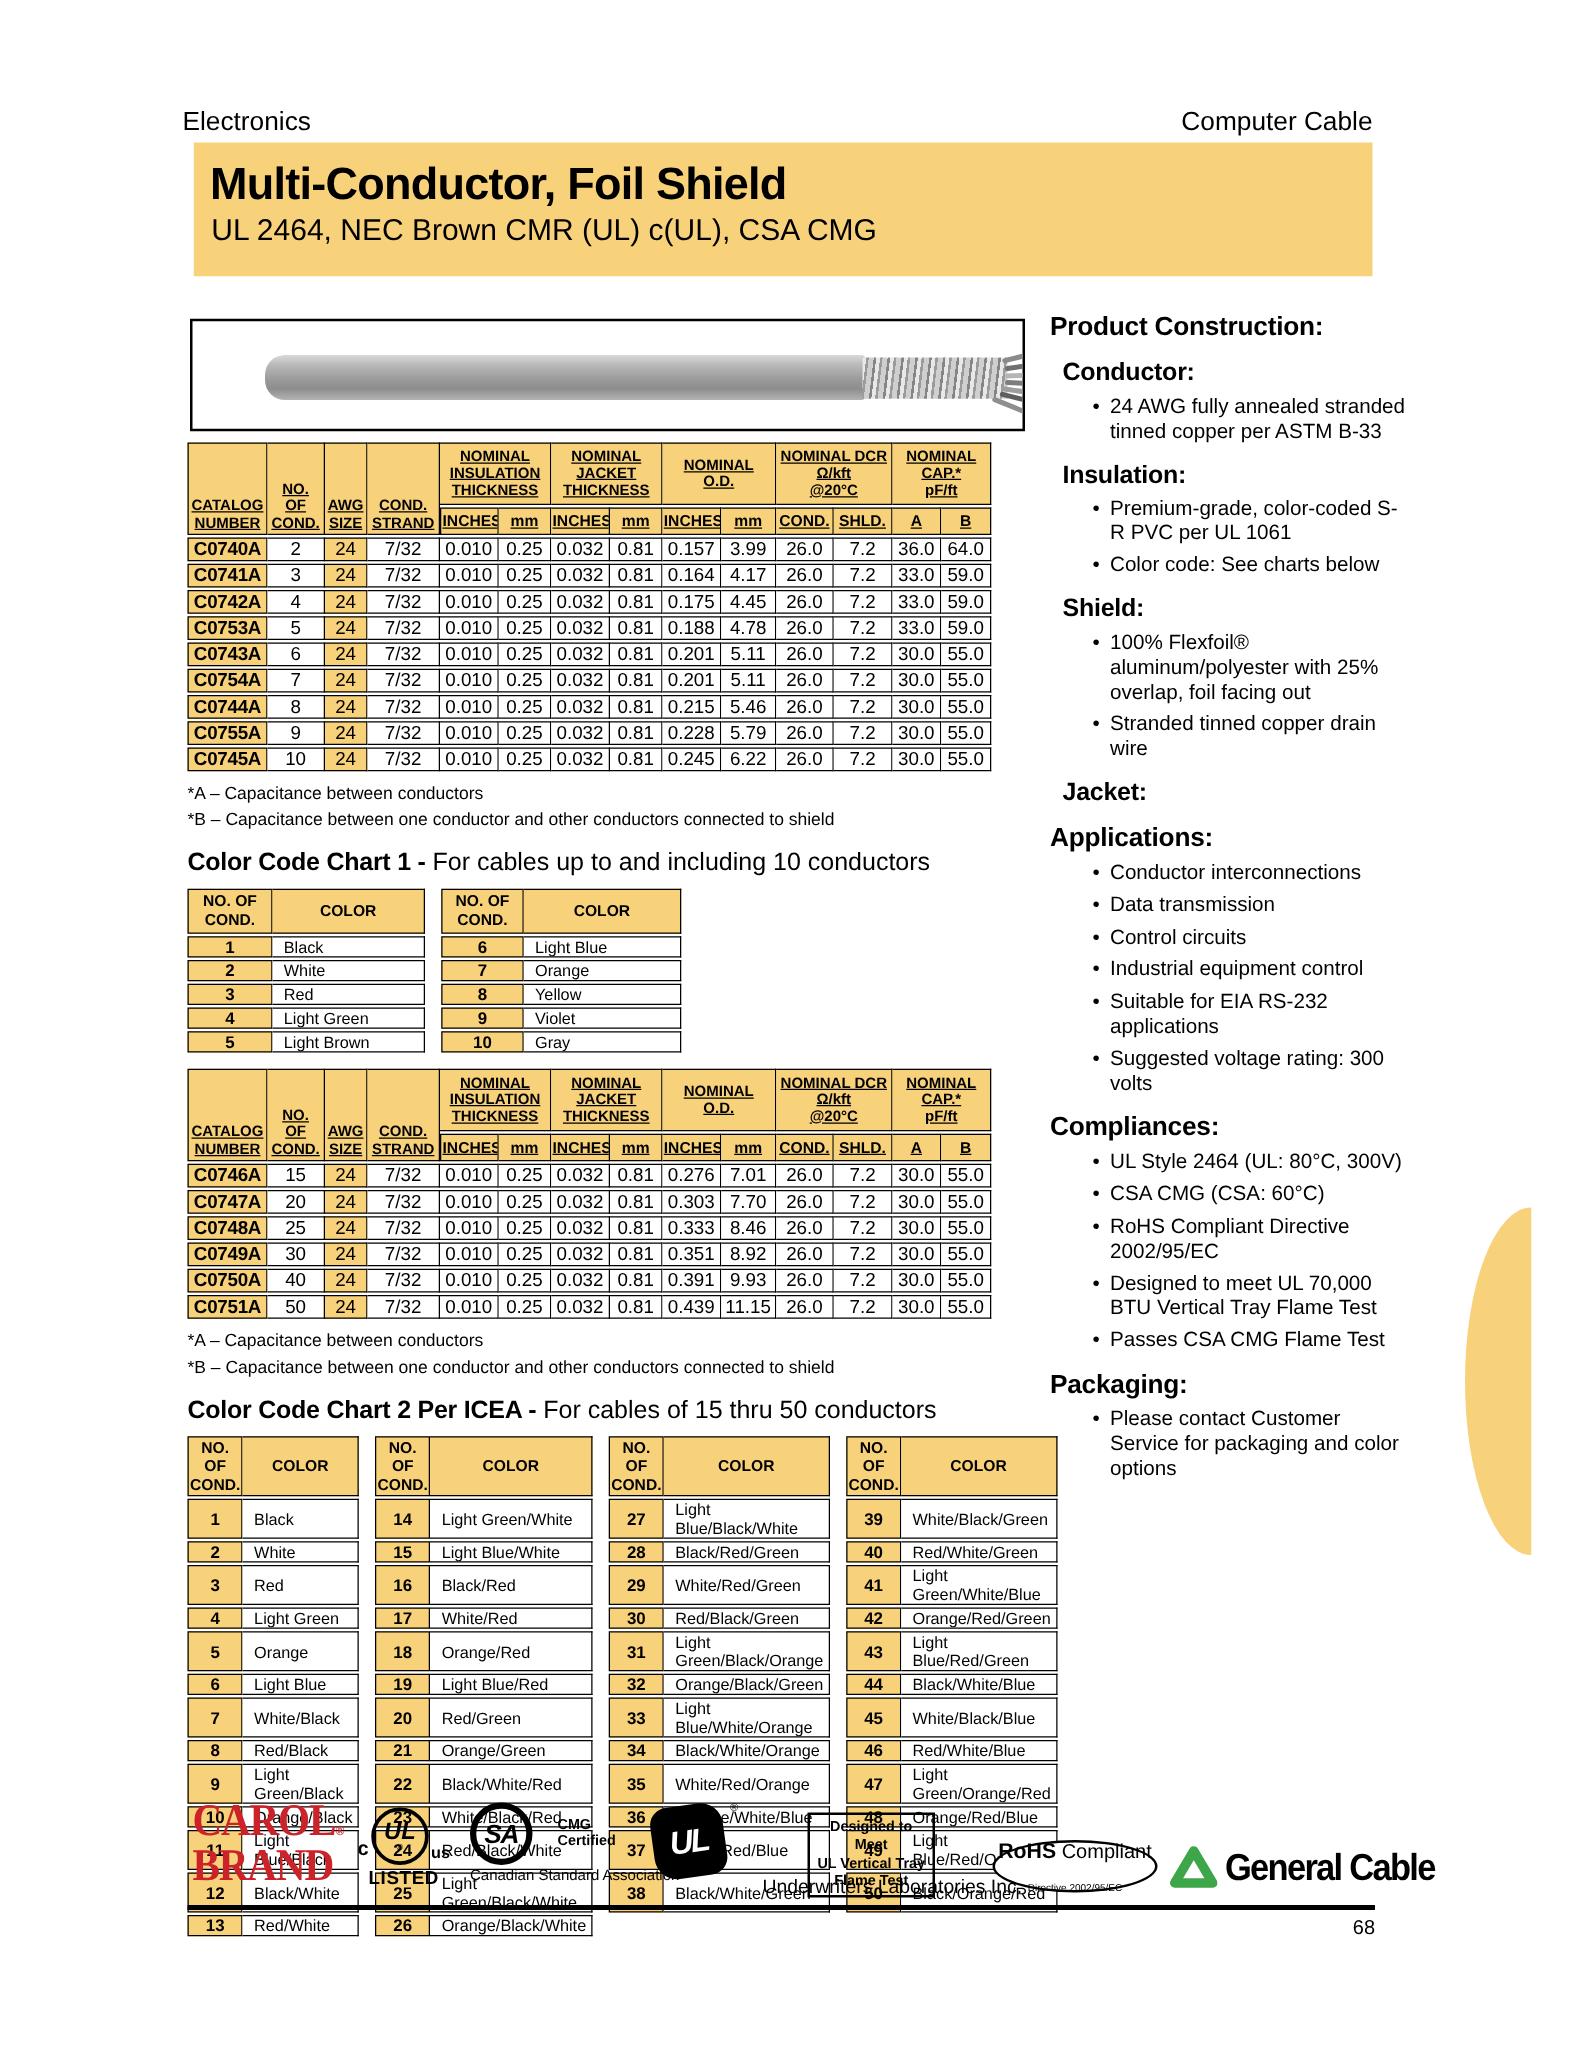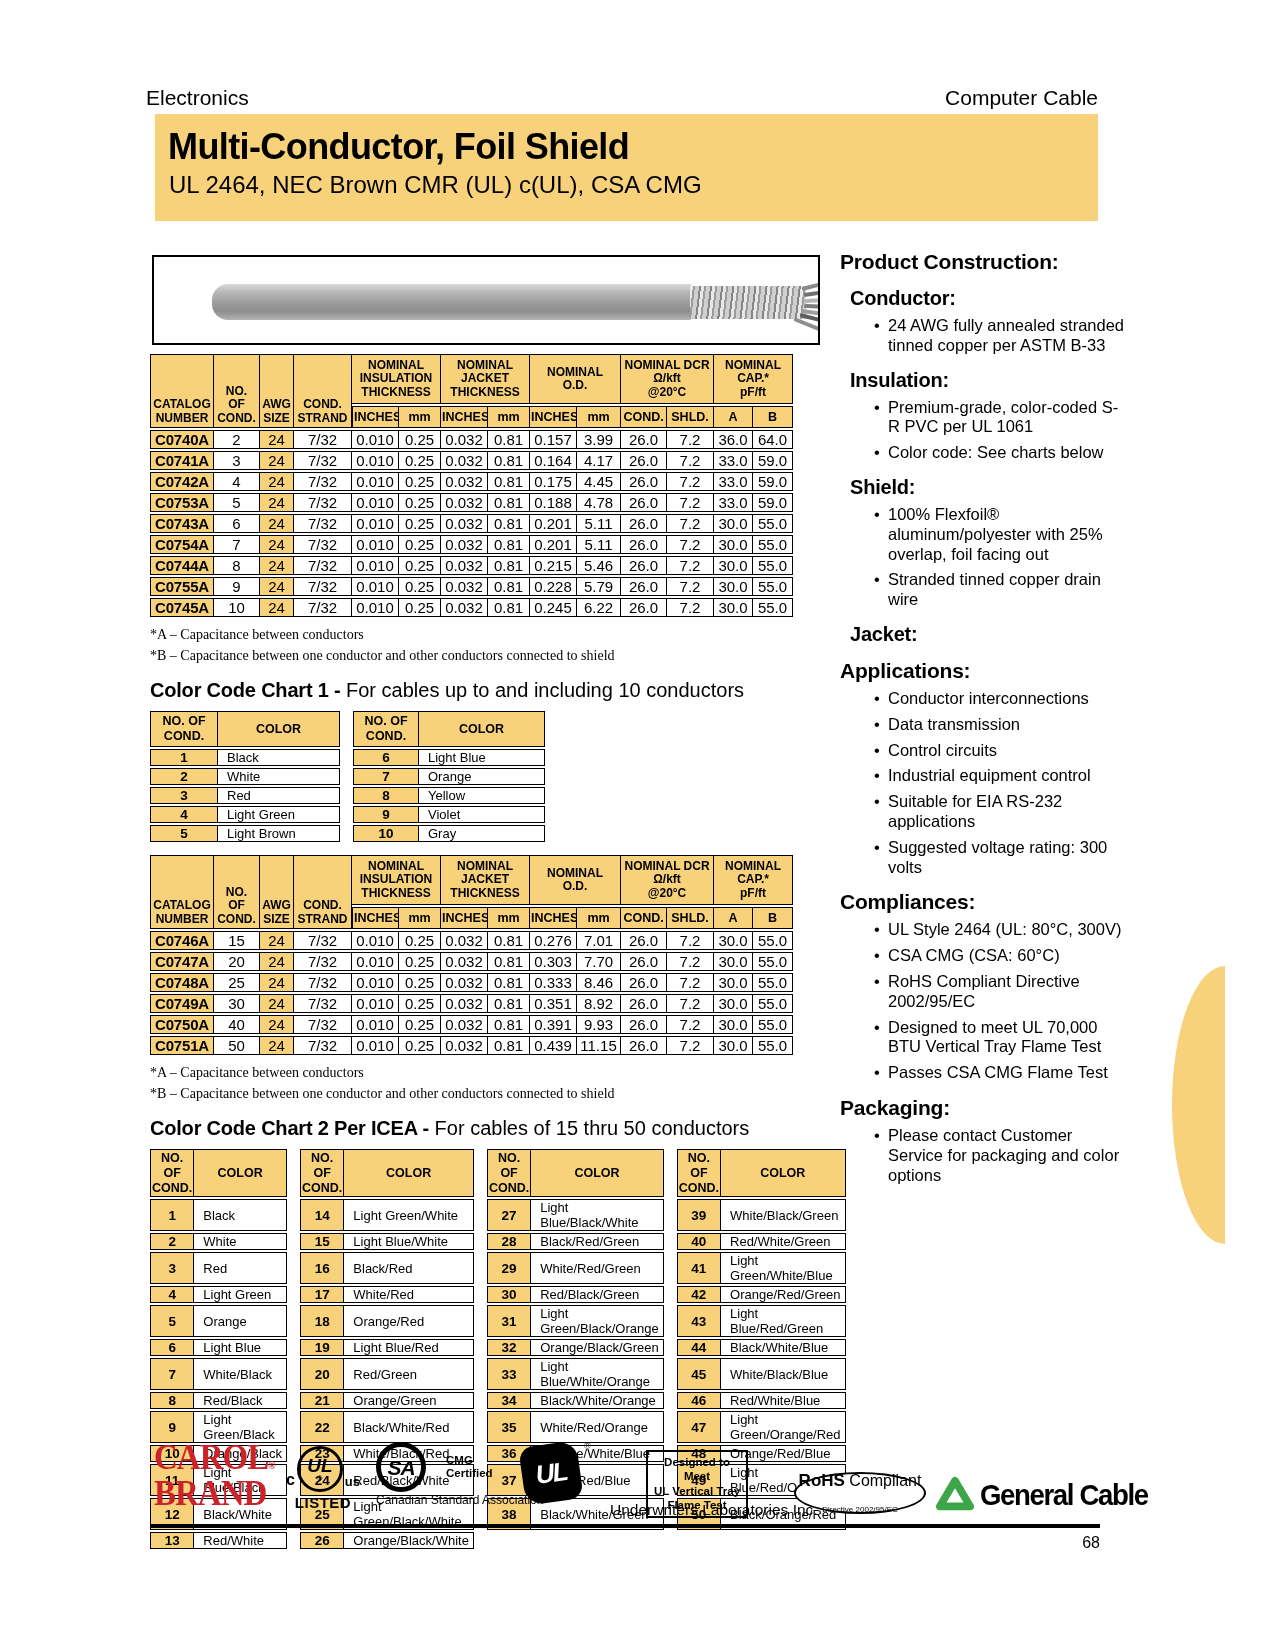--- a/index.html
+++ b/index.html
@@ -41,37 +41,37 @@
 
   
   .main{position:absolute;left:150px;top:352px;width:645px;}
 
   table{border-collapse:separate;border-spacing:0 2px;table-layout:fixed;}
   th,td{border:1.5px solid #000;border-left:none;overflow:hidden;}
   tr th:first-child,tr td:first-child{border-left:1.5px solid #000;}
 
   table.spec{width:643px;}
   .spec thead th{background:var(--yellow);font-weight:bold;font-size:12px;line-height:1.12;
-    white-space:pre-line;text-align:center;padding:2px 1px;}
+    white-space:pre-line;text-align:center;padding:2px 1px;text-decoration:underline;}
   .spec thead th.base{vertical-align:bottom;padding-bottom:2px;}
   .spec thead tr.groups th.grp{vertical-align:middle;height:50px;}
   .spec thead tr.subs th{height:22px;vertical-align:middle;font-size:12.5px;}
   .spec tbody td{background:#fff;height:19px;font-size:15px;text-align:center;vertical-align:middle;padding:0 2px;}
   .spec tbody td.cat{background:var(--yellow);font-weight:bold;letter-spacing:-0.2px;}
   .spec tbody td.yellow{background:var(--yellow);}
 
   table.cchart th{background:var(--yellow);font-weight:bold;font-size:12.5px;line-height:1.18;
     white-space:pre-line;text-align:center;vertical-align:middle;height:36px;padding:1px;}
   table.cchart td{background:#fff;height:17px;font-size:13px;text-align:left;vertical-align:middle;padding:0 4px 0 9px;}
   table.cchart td.cond{background:var(--yellow);font-weight:bold;text-align:center;padding:0;font-size:13.5px;}
   th.gap,td.gap{border:none !important;background:transparent !important;padding:0;}
   table.cchart td.gap + td,table.cchart th.gap + th{border-left:1.5px solid #000;}
   td.hide{border:none !important;background:transparent !important;color:transparent;}
 
-  .footnote{font-size:14px;line-height:1.5;margin-top:5px;font-family:Liberation Serif, serif;}
+  .footnote{font-size:14px;line-height:1.5;margin-top:5px;}
   .chart-title{font-size:20px;margin:13px 0 7px 0;}
   .chart-title b{letter-spacing:-0.2px;}
 
   .t2{margin-top:9px;}
 
   
   .footer{position:absolute;left:150px;top:1436px;width:950px;height:86px;}
   .footer *{line-height:1;}
   .carol{position:absolute;left:4px;top:3px;color:var(--red);
     font-family:"Liberation Serif",serif;font-weight:bold;font-size:33px;letter-spacing:-1px;transform:scaleY(1.1);transform-origin:top left;}

